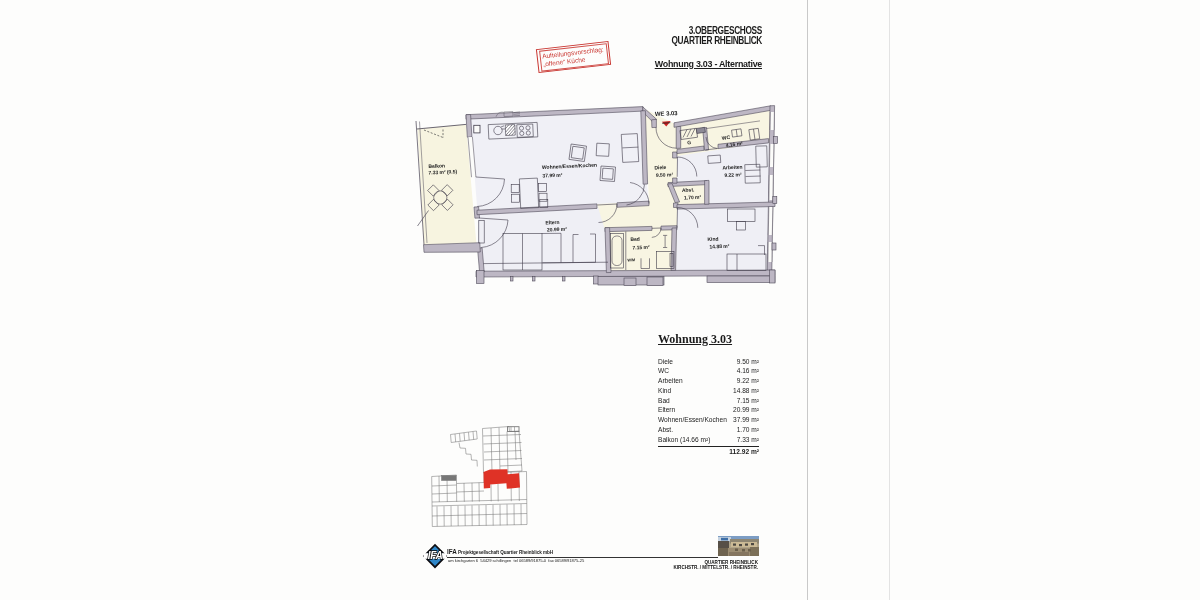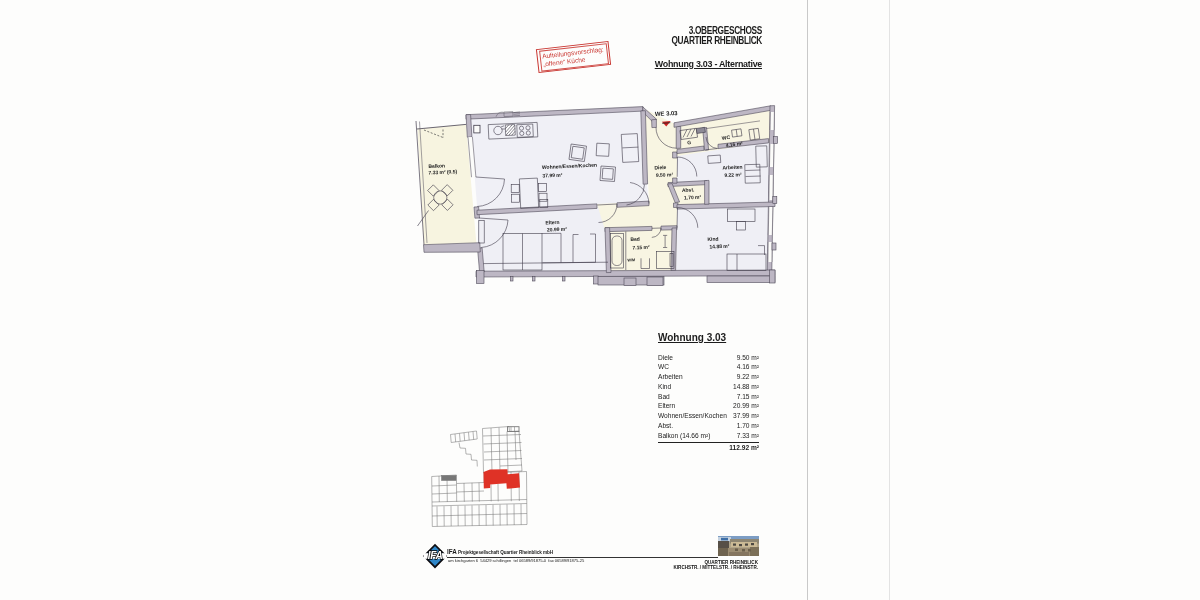--- a/index.html
+++ b/index.html
@@ -6,21 +6,21 @@
   body{font-family:"Liberation Sans",sans-serif;color:#1c1c1c;position:relative;}
   .abs{position:absolute;}
   #scanline{left:807px;top:0;width:1px;height:600px;background:#c9c9c9;}
   #scanline2{left:889px;top:0;width:1px;height:600px;background:#e3e3e3;}
   #hdr1{left:600px;top:26px;width:162px;text-align:right;font-weight:bold;font-size:10px;letter-spacing:-0.4px;line-height:9.8px;transform:scale(0.83,1);transform-origin:100% 0;}
   #hdr2{left:600px;top:57.5px;width:162px;text-align:right;font-weight:bold;font-size:9.6px;letter-spacing:-0.3px;text-decoration:underline;transform:scale(0.93,1);transform-origin:100% 0;}
   #stamp{left:537px;top:45px;width:68px;height:21px;border:1.3px solid #c93732;transform:rotate(-6.5deg);transform-origin:center;padding:0.5px 1.5px;}
   #stamp .inner{width:100%;height:100%;border:0.6px solid #d0504b;color:#c9352f;font-size:6.5px;line-height:8.8px;padding:1px 2px;box-sizing:border-box;}
   
   #tbl{left:658px;top:331.5px;width:101px;font-size:6.6px;}
-  #tbl .hd{font-weight:bold;font-size:10px;text-decoration:underline;margin-bottom:11px;}
+  #tbl .hd{font-weight:bold;font-size:12px;text-decoration:underline;margin-bottom:11px;font-family:Liberation Serif, serif;}
   #tbl table{border-collapse:collapse;width:101px;}
   #tbl td{padding:0;height:9.8px;vertical-align:top;font-size:6.6px;}
   #tbl td.v{text-align:right;}
   #tbl .tot td{border-top:1.4px solid #222;font-weight:bold;padding-top:1.5px;}
   
   #ifatext{left:447px;top:549px;width:280px;font-size:4.6px;letter-spacing:-0.05px;line-height:6px;}
   #ifatext b.big{font-size:6.3px;}
   #ifaline{left:447px;top:556.8px;width:271px;height:1px;background:#333;}
   #ifaaddr{left:448px;top:558.4px;width:280px;font-size:4.1px;letter-spacing:-0.03px;color:#222;}
   #qrtext{left:608px;top:559.5px;width:150px;text-align:right;font-weight:bold;font-size:4.6px;line-height:5.6px;color:#111;}

